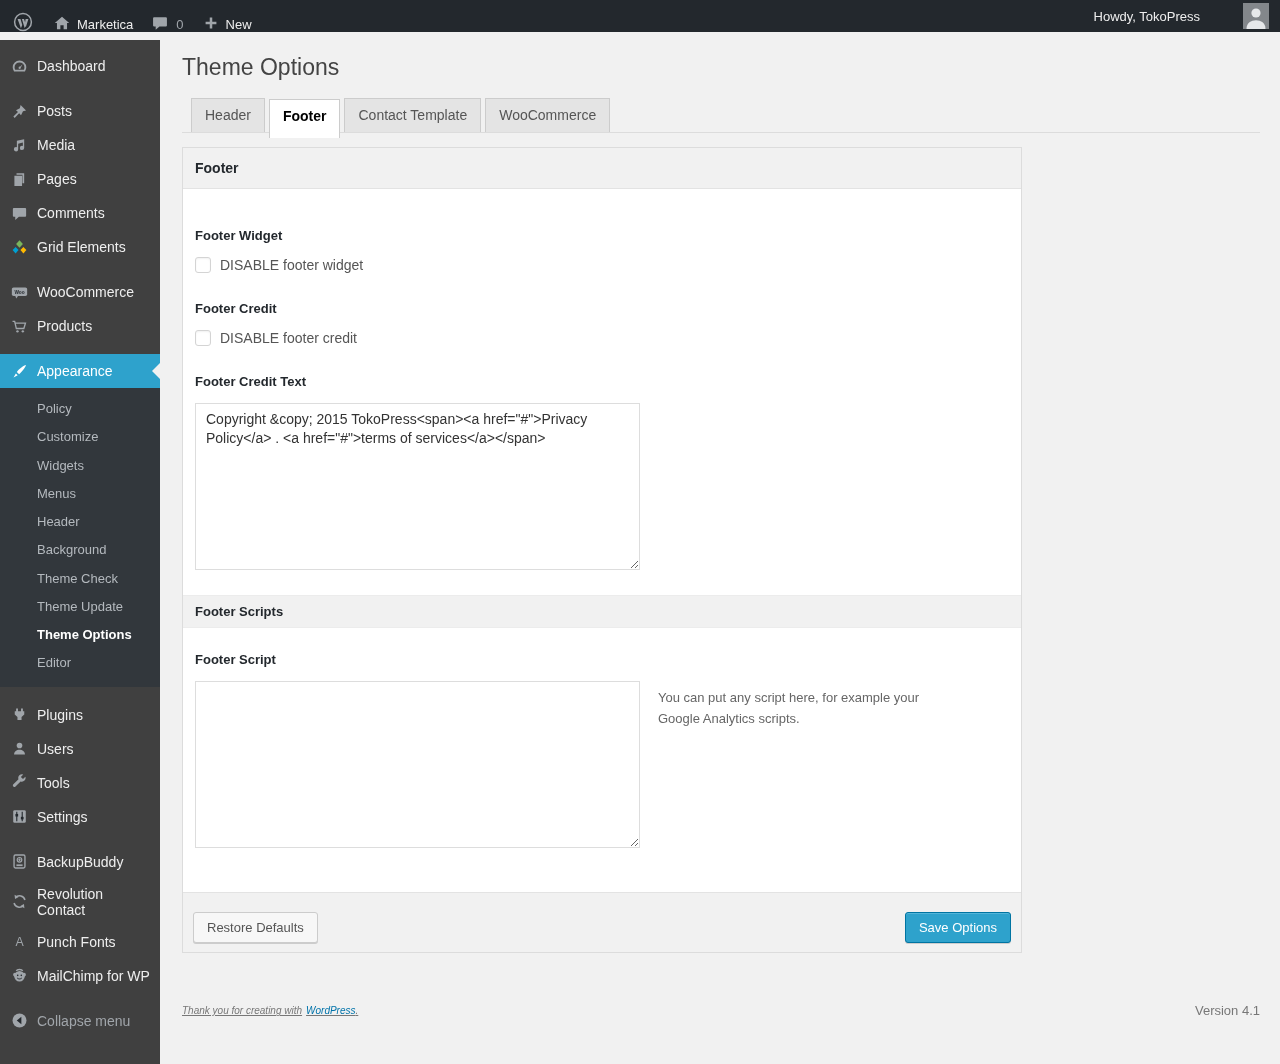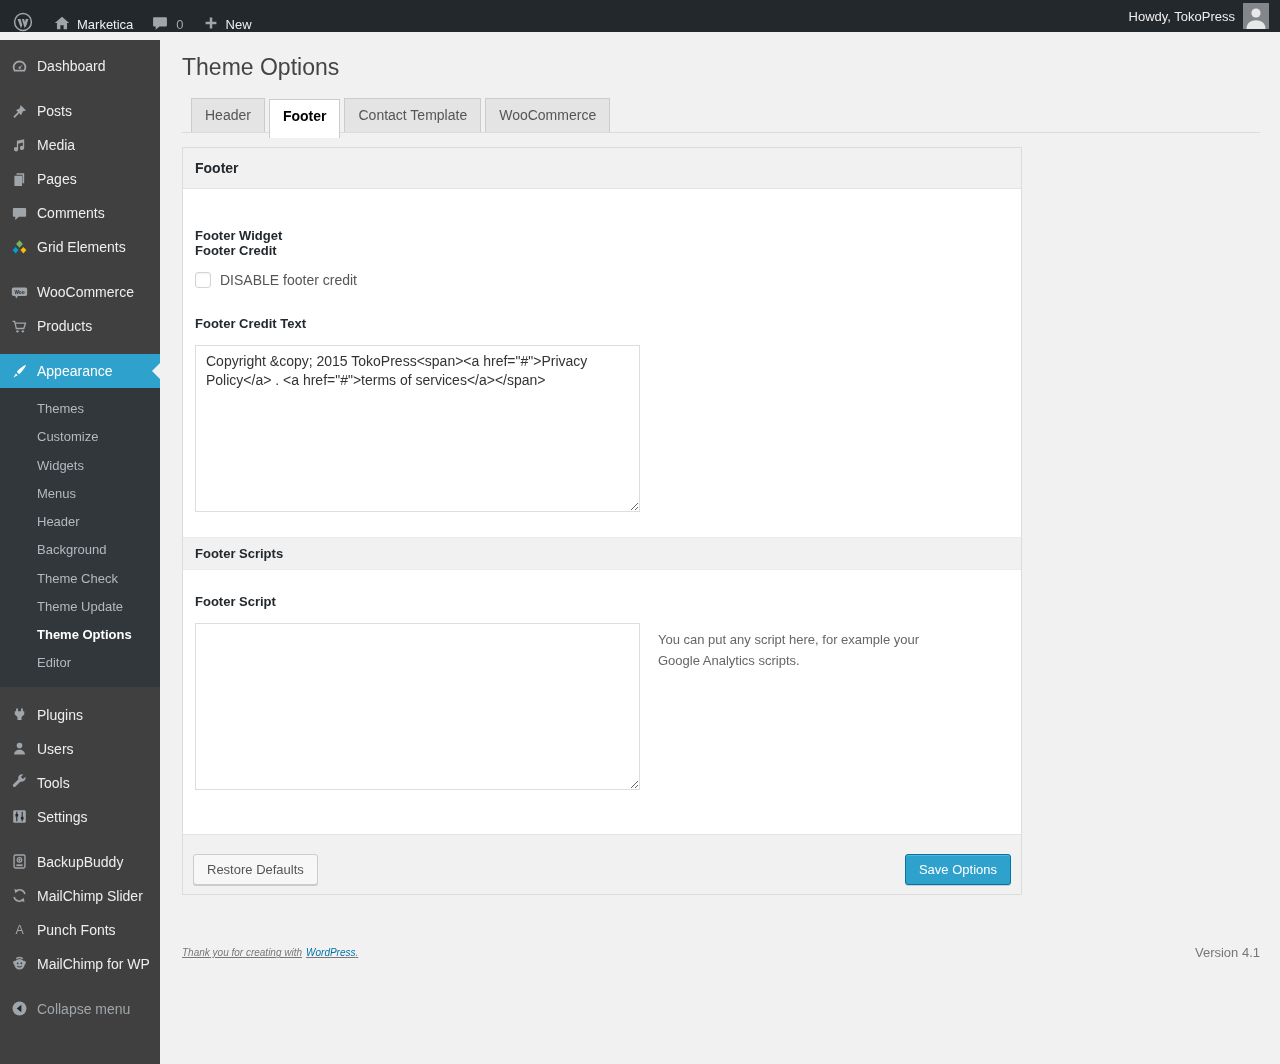--- a/index.html
+++ b/index.html
@@ -10,21 +10,21 @@
   #adminbar { position:absolute; top:0; left:0; width:1280px; height:32px;
     background:#23282d; display:flex; align-items:center; z-index:50; }
   .ab-item { display:flex; align-items:flex-end; height:32px; padding:0 9px;
     color:#eee; font-size:13px; cursor:pointer; }
   .ab-item .icon { display:flex; align-items:center; justify-content:center; }
   .ab-item .icon svg { width:18px; height:18px; }
   #ab-logo { padding:0 11px 0 13px; }
   #ab-logo svg { width:20px; height:20px; }
   .ab-count { color:#a0a5aa; margin-left:7px; }
   .ab-text { margin-left:6px; }
-  .ab-right { margin-left:auto; display:flex; align-items:center; padding-right:11px; height:32px; cursor:pointer; }
+  .ab-right { margin-left:auto; display:flex; align-items:center; padding-right:11px; height:32px; cursor:pointer;gap:35px; }
   .ab-howdy { color:#eee; font-size:13px; margin-right:8px; }
   .ab-avatar { width:26px; height:26px; overflow:hidden; background:#888c90; }
   .ab-avatar svg { display:block; }
 
   
   #sidebar { position:absolute; top:40px; left:0; width:160px; height:1032px;
     background:#404040; }
   .menu-group { margin-top:11px; }
   .menu-group:first-child { margin-top:9px; }
   .menu-item { position:relative; display:flex; align-items:center;
@@ -214,21 +214,21 @@
       <div class="menu-item active">
         <span class="icon">
           <svg viewBox="0 0 20 20">
             <path fill="#fff" d="M17.6 2.4c-2.6.5-8.1 4.6-10.7 8.1l2.6 2.6c3.5-2.6 7.6-8.1 8.1-10.7zM5.7 12.4L3 17.2l4.9-2.7z"></path>
           </svg>
         </span>
         <span>Appearance</span>
         <span class="menu-arrow"></span>
       </div>
       <ul class="submenu">
-        <li>Themes</li>
+        <li>Policy</li>
         <li>Customize</li>
         <li>Widgets</li>
         <li>Menus</li>
         <li>Header</li>
         <li>Background</li>
         <li>Theme Check</li>
         <li>Theme Update</li>
         <li class="current">Theme Options</li>
         <li>Editor</li>
       </ul>
@@ -285,21 +285,21 @@
       </div>
       <div class="menu-item">
         <span class="icon">
           <svg viewBox="0 0 20 20">
             <path fill="none" stroke="#a0a5aa" stroke-width="1.8" d="M16.4 8.2A6.5 6.5 0 0 0 5.2 5.6"></path>
             <path fill="#a0a5aa" d="M4.2 2.2l.6 5 4.1-2.4z"></path>
             <path fill="none" stroke="#a0a5aa" stroke-width="1.8" d="M3.6 11.8a6.5 6.5 0 0 0 11.2 2.6"></path>
             <path fill="#a0a5aa" d="M15.8 17.8l-.6-5-4.1 2.4z"></path>
           </svg>
         </span>
-        <span>MailChimp Slider</span>
+        <span>Revolution Contact</span>
       </div>
       <div class="menu-item">
         <span class="icon">
           <svg viewBox="0 0 20 20">
             <text x="10" y="15" font-size="14.5" text-anchor="middle" fill="#a0a5aa" font-family="Liberation Sans,sans-serif">A</text>
           </svg>
         </span>
         <span>Punch Fonts</span>
       </div>
       <div class="menu-item">
@@ -340,20 +340,24 @@
         <div class="nav-tab">Contact Template</div>
         <div class="nav-tab">WooCommerce</div>
       </div>
 
     <div class="postbox">
       <div class="box-header">Footer</div>
       <div class="white-gap"></div>
 
       <div class="fields">
         <div class="flabel">Footer Widget</div>
+        <div class="cb-row">
+          <span class="checkbox"></span>
+          <span class="cb-label">DISABLE footer widget</span>
+        </div>
         <div class="flabel">Footer Credit</div>
         <div class="cb-row">
           <span class="checkbox"></span>
           <span class="cb-label">DISABLE footer credit</span>
         </div>
         <div class="flabel">Footer Credit Text</div>
         <textarea class="option-input" spellcheck="false" style="">Copyright &amp;copy; 2015 TokoPress&lt;span&gt;&lt;a href="#"&gt;Privacy Policy&lt;/a&gt; . &lt;a href="#"&gt;terms of services&lt;/a&gt;&lt;/span&gt;</textarea>
       </div>
 
       <div class="section-bar">Footer Scripts</div>

